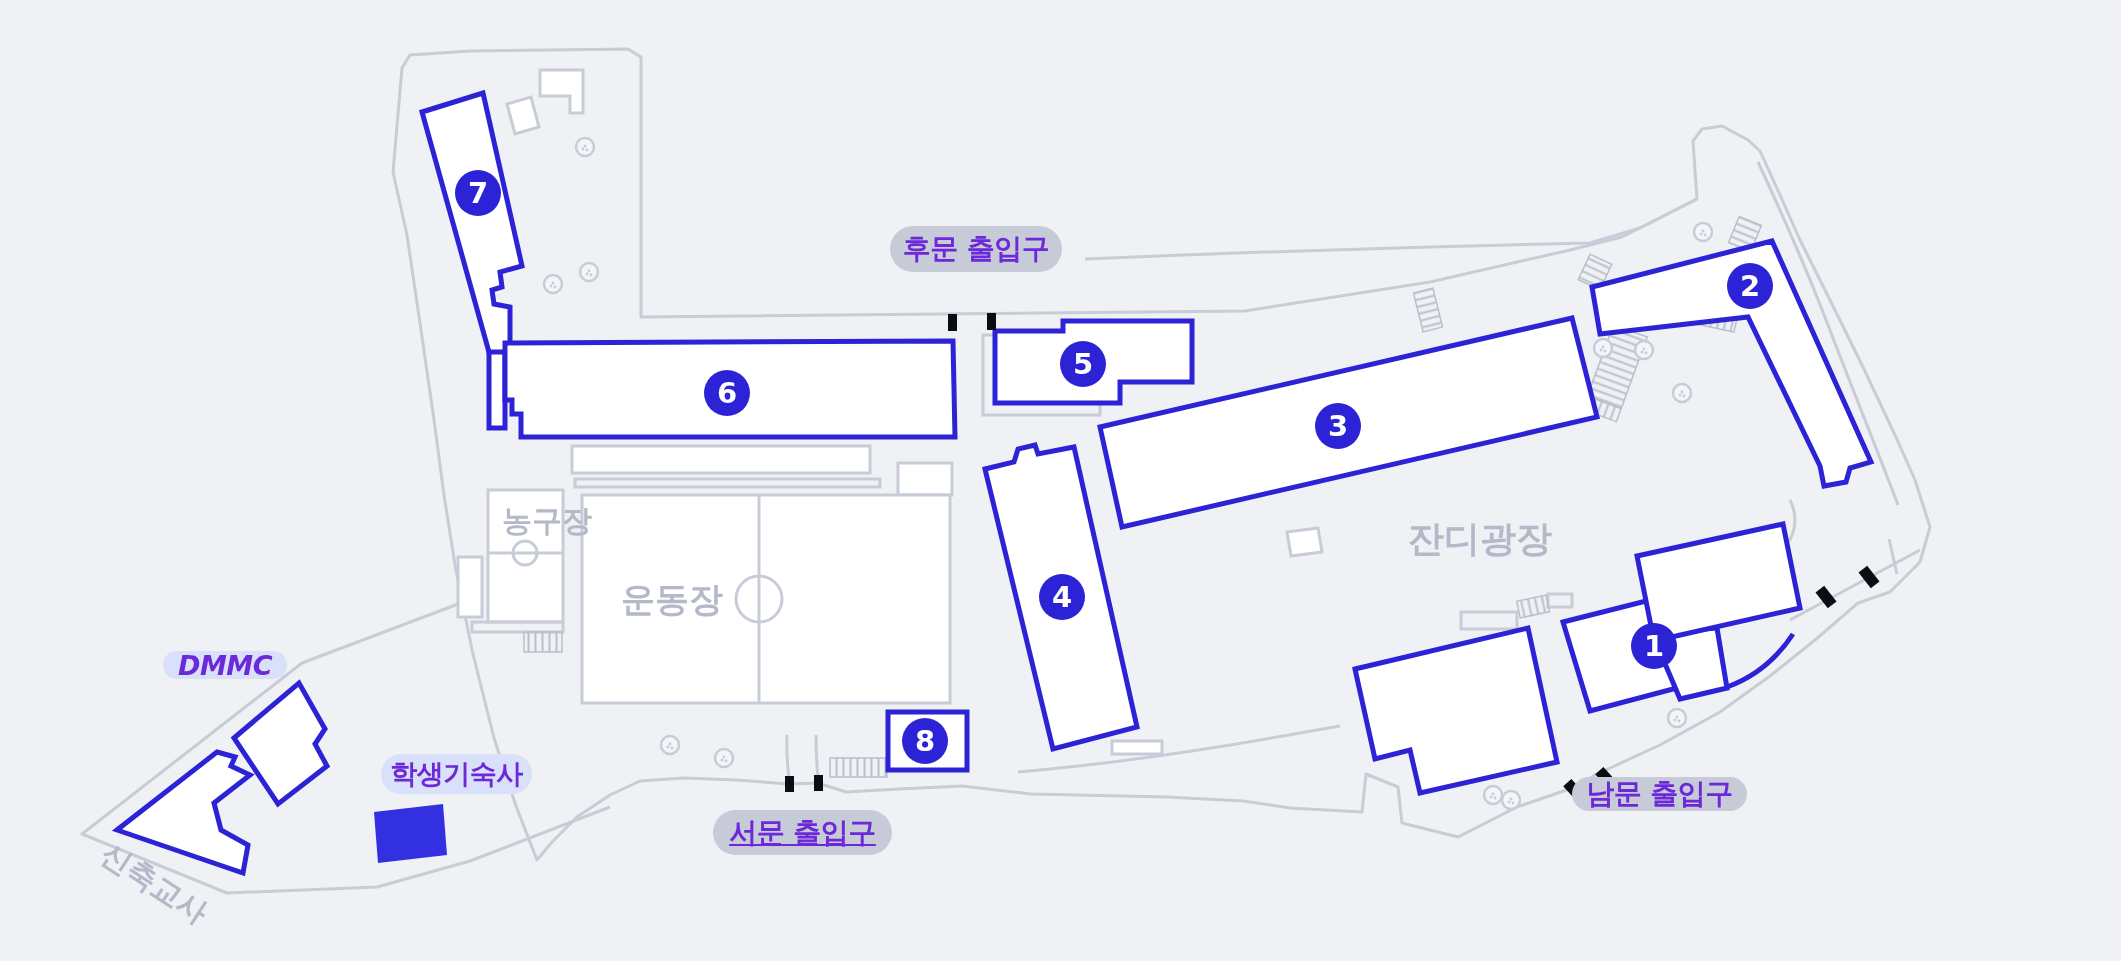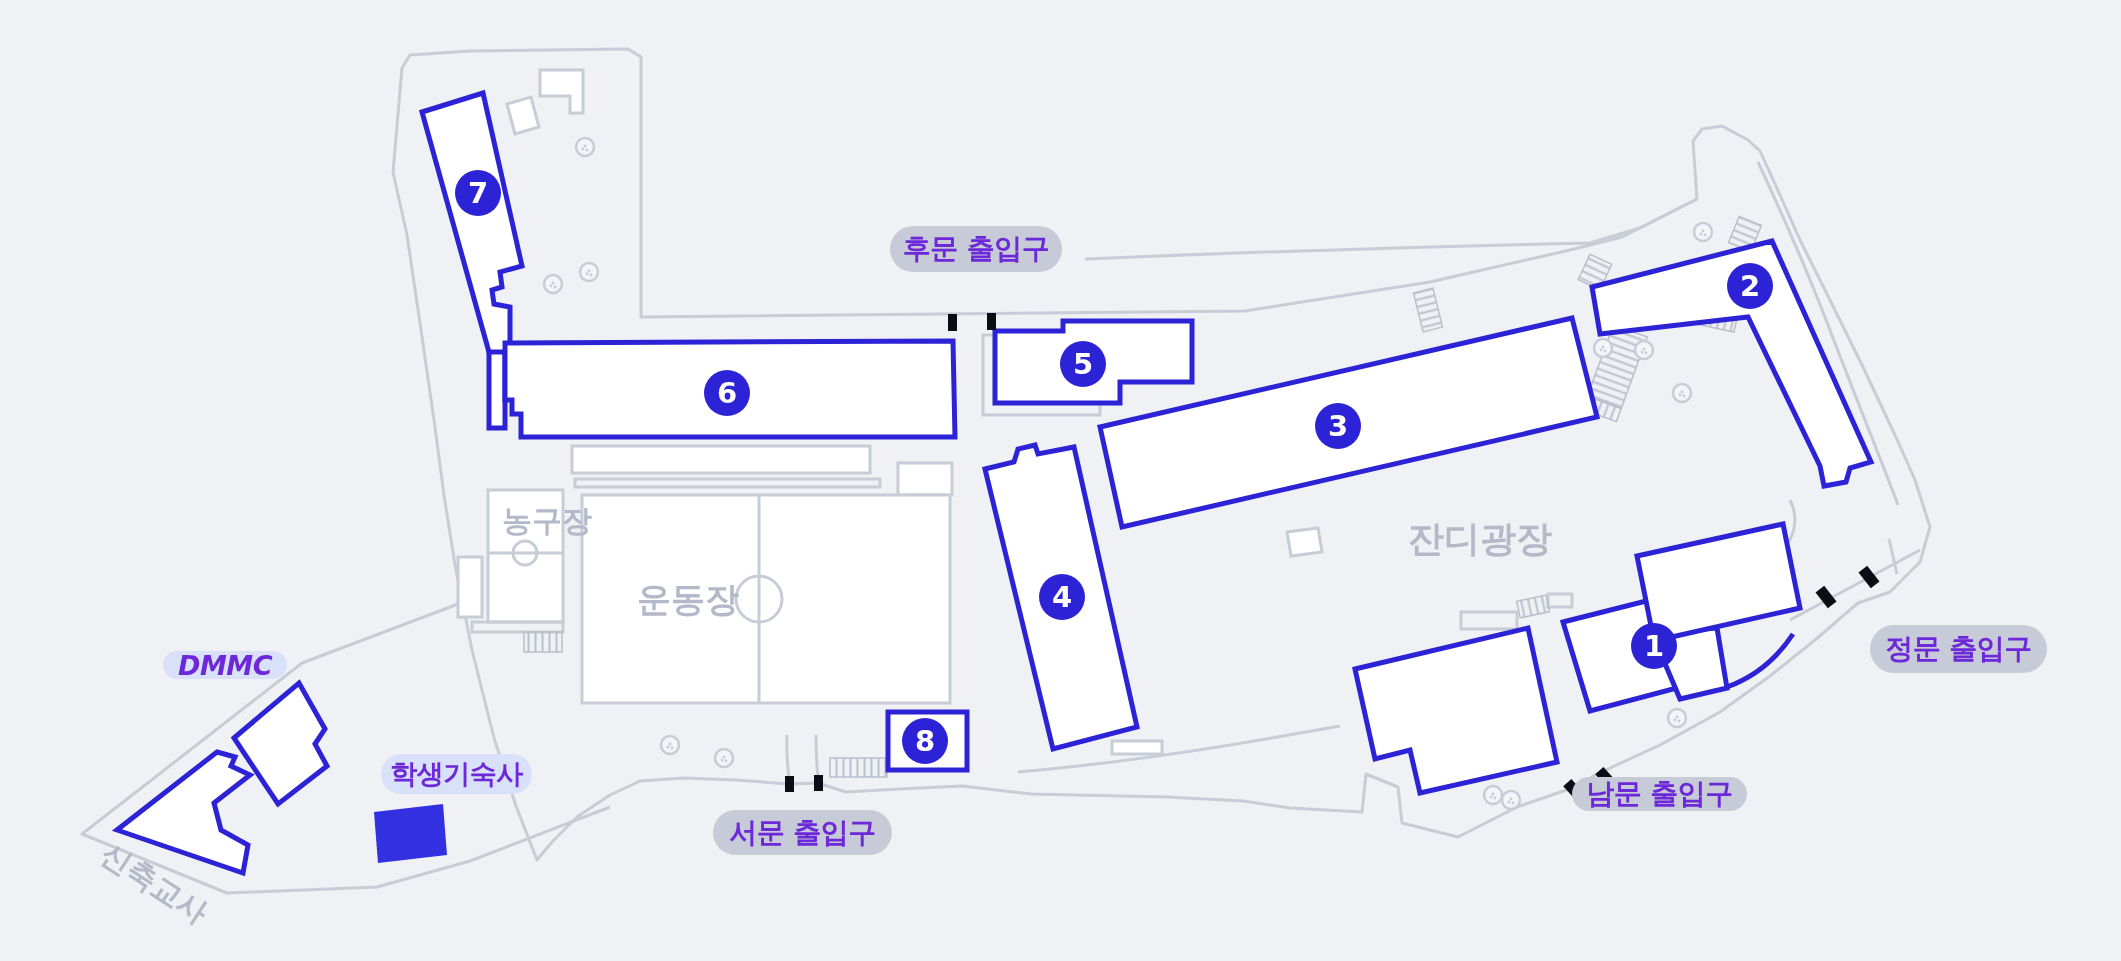--- a/index.html
+++ b/index.html
@@ -216,29 +216,28 @@
       <g transform="translate(1574,790) rotate(-42)">
           <rect x="-5.5" y="-10" width="11" height="20"></rect>
         </g>
       <g transform="translate(1606,778) rotate(-42)">
           <rect x="-5.5" y="-10" width="11" height="20"></rect>
         </g>
     </g>
   </svg>
 
   <div class="pill gray" style="left:890px;top:226px;width:172px;height:46px;">후문 출입구</div>
-  <div class="pill gray" style="left:1870px;top:625px;width:177px;height:48px;">정문 출입구</div>
   <div class="pill gray" style="left:1572px;top:777px;width:175px;height:34px;">남문 출입구</div>
-  <div class="pill gray" style="left:713px;top:810px;width:179px;height:45px;">서문 출입구</div>
+  <div class="pill gray" style="left:713px;top:810px;width:179px;height:45px;text-decoration:underline;">서문 출입구</div>
 
   <div class="pill blue" style="left:163px;top:651px;width:124px;height:28px;font-style:italic;">DMMC</div>
   <div class="pill blue" style="left:381px;top:754px;width:151px;height:40px;">학생기숙사</div>
 
   <div class="area-label" style="left:1480px;top:539px;font-size:36px;">잔디광장</div>
-  <div class="area-label" style="left:688px;top:600px;font-size:34px;">운동장</div>
+  <div class="area-label" style="left:672px;top:600px;font-size:34px;">운동장</div>
   <div class="area-label" style="left:547px;top:521px;font-size:30px;">농구장</div>
   <div class="area-label" style="left:154px;top:884px;font-size:30px;transform:translate(-50%,-50%) rotate(33deg);">신축교사</div>
 
   <div class="badge" style="left:1631px;top:623px;">1</div>
   <div class="badge" style="left:1727px;top:263px;">2</div>
   <div class="badge" style="left:1315px;top:403px;">3</div>
   <div class="badge" style="left:1039px;top:574px;">4</div>
   <div class="badge" style="left:1060px;top:341px;">5</div>
   <div class="badge" style="left:704px;top:370px;">6</div>
   <div class="badge" style="left:455px;top:170px;">7</div>

